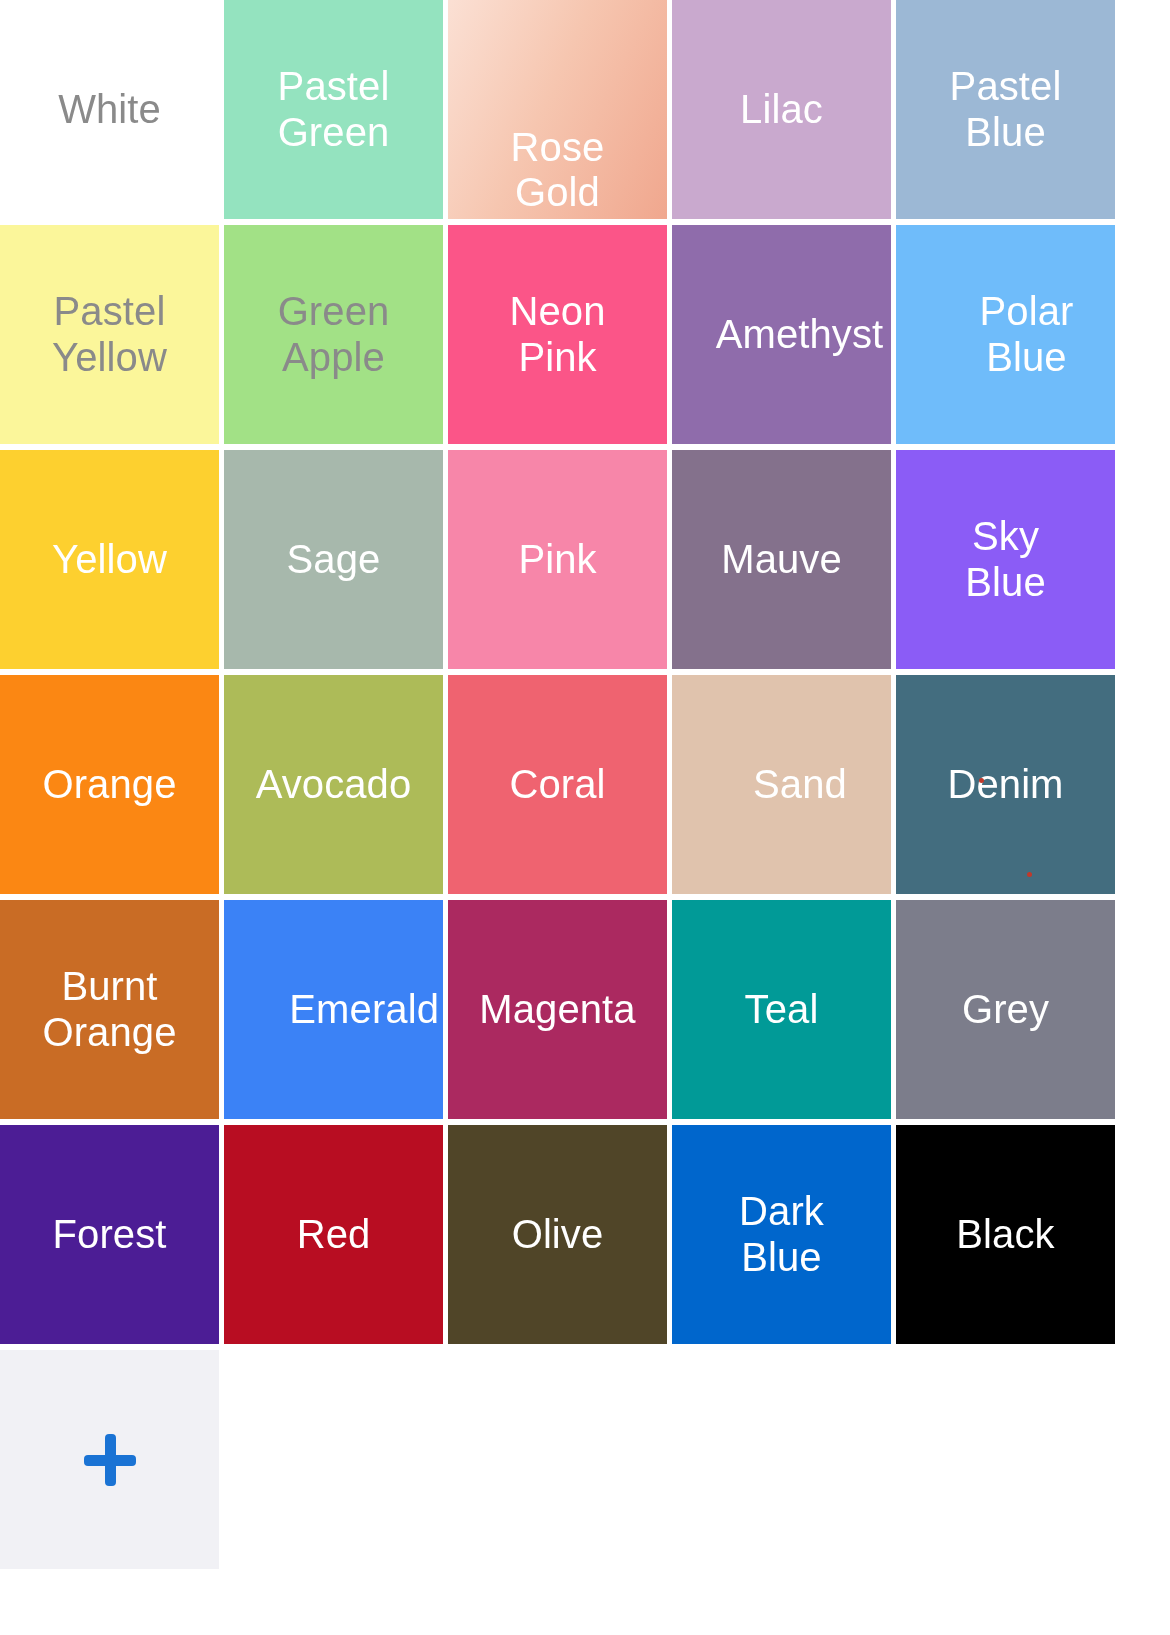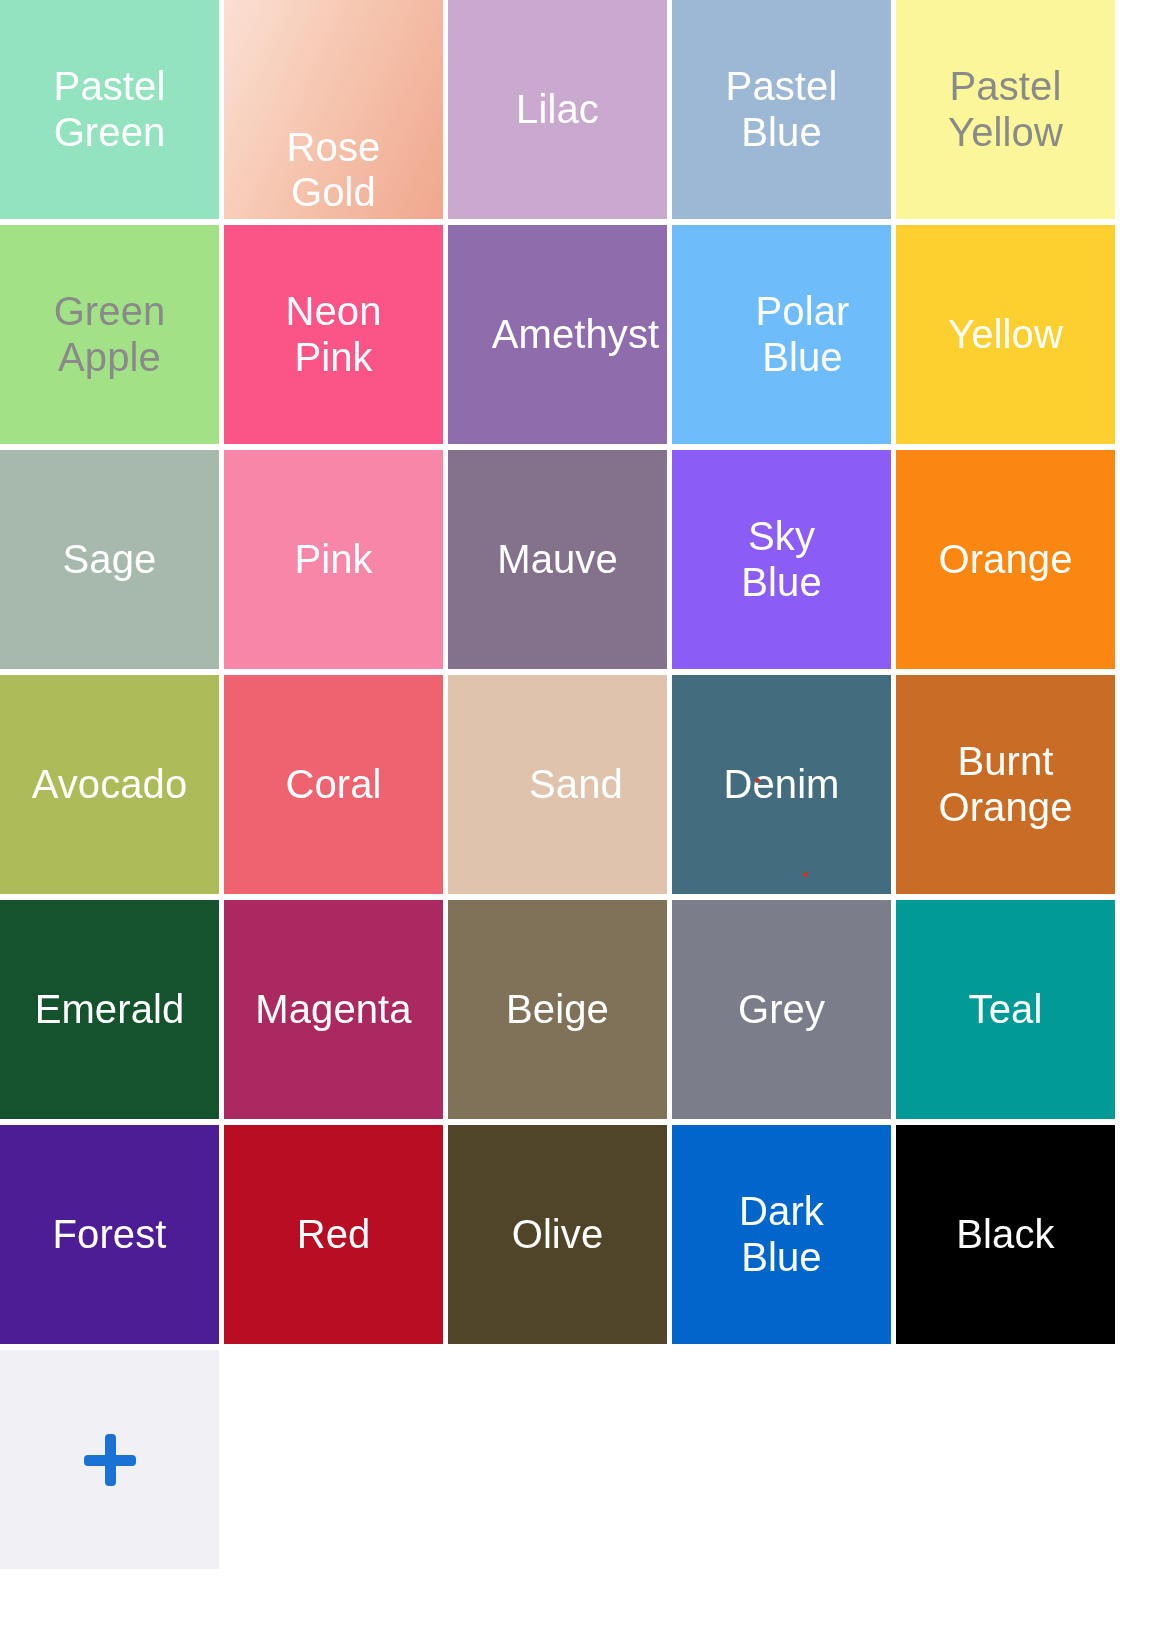--- a/index.html
+++ b/index.html
@@ -91,20 +91,23 @@
     height: 5px;
     border-radius: 50%;
     background: #c0392b;
     pointer-events: none;
   }
 </style>
 </head>
 <body>
 
 <div id="palette-grid">
+    <div class="swatch dark-text" style="background: rgb(255, 255, 255);">
+      <span class="swatch-label">White</span>
+    </div>
     <div class="swatch light-text" style="background: rgb(148, 227, 191);">
       <span class="swatch-label">Pastel
 Green</span>
     </div>
     <div class="swatch light-text" style="background: linear-gradient(115deg, rgb(251, 224, 212) 0%, rgb(246, 198, 176) 45%, rgb(240, 167, 142) 100%); align-items: flex-end;">
       <span class="swatch-label">Rose
 Gold</span>
     </div>
     <div class="swatch light-text" style="background: rgb(201, 169, 206);">
       <span class="swatch-label">Lilac</span>
@@ -162,34 +165,31 @@
     </div>
     <div class="swatch light-text" style="background: rgb(67, 109, 127);">
       <span class="swatch-label">Denim</span>
       <span class="marker-dot" style="left: 38%; top: 47%; background: rgb(192, 57, 43);"></span>
       <span class="marker-dot" style="left: 60%; top: 90%; background: rgb(192, 57, 43);"></span>
     </div>
     <div class="swatch light-text" style="background: rgb(201, 108, 37);">
       <span class="swatch-label">Burnt
 Orange</span>
     </div>
-    <div class="swatch light-text" style="background: #14532d;">
+    <div class="swatch light-text" style="background: #3b82f6; justify-content: flex-end;">
       <span class="swatch-label">Emerald</span>
     </div>
     <div class="swatch light-text" style="background: rgb(171, 41, 96);">
       <span class="swatch-label">Magenta</span>
     </div>
-    <div class="swatch light-text" style="background: rgb(127, 114, 89);">
-      <span class="swatch-label">Beige</span>
+    <div class="swatch light-text" style="background: rgb(1, 154, 151);">
+      <span class="swatch-label">Teal</span>
     </div>
     <div class="swatch light-text" style="background: rgb(124, 125, 139);">
       <span class="swatch-label">Grey</span>
-    </div>
-    <div class="swatch light-text" style="background: rgb(1, 154, 151);">
-      <span class="swatch-label">Teal</span>
     </div>
     <div class="swatch light-text" style="background: #4c1d95;">
       <span class="swatch-label">Forest</span>
     </div>
     <div class="swatch light-text" style="background: rgb(184, 13, 34);">
       <span class="swatch-label">Red</span>
     </div>
     <div class="swatch light-text" style="background: rgb(80, 69, 40);">
       <span class="swatch-label">Olive</span>
     </div>

